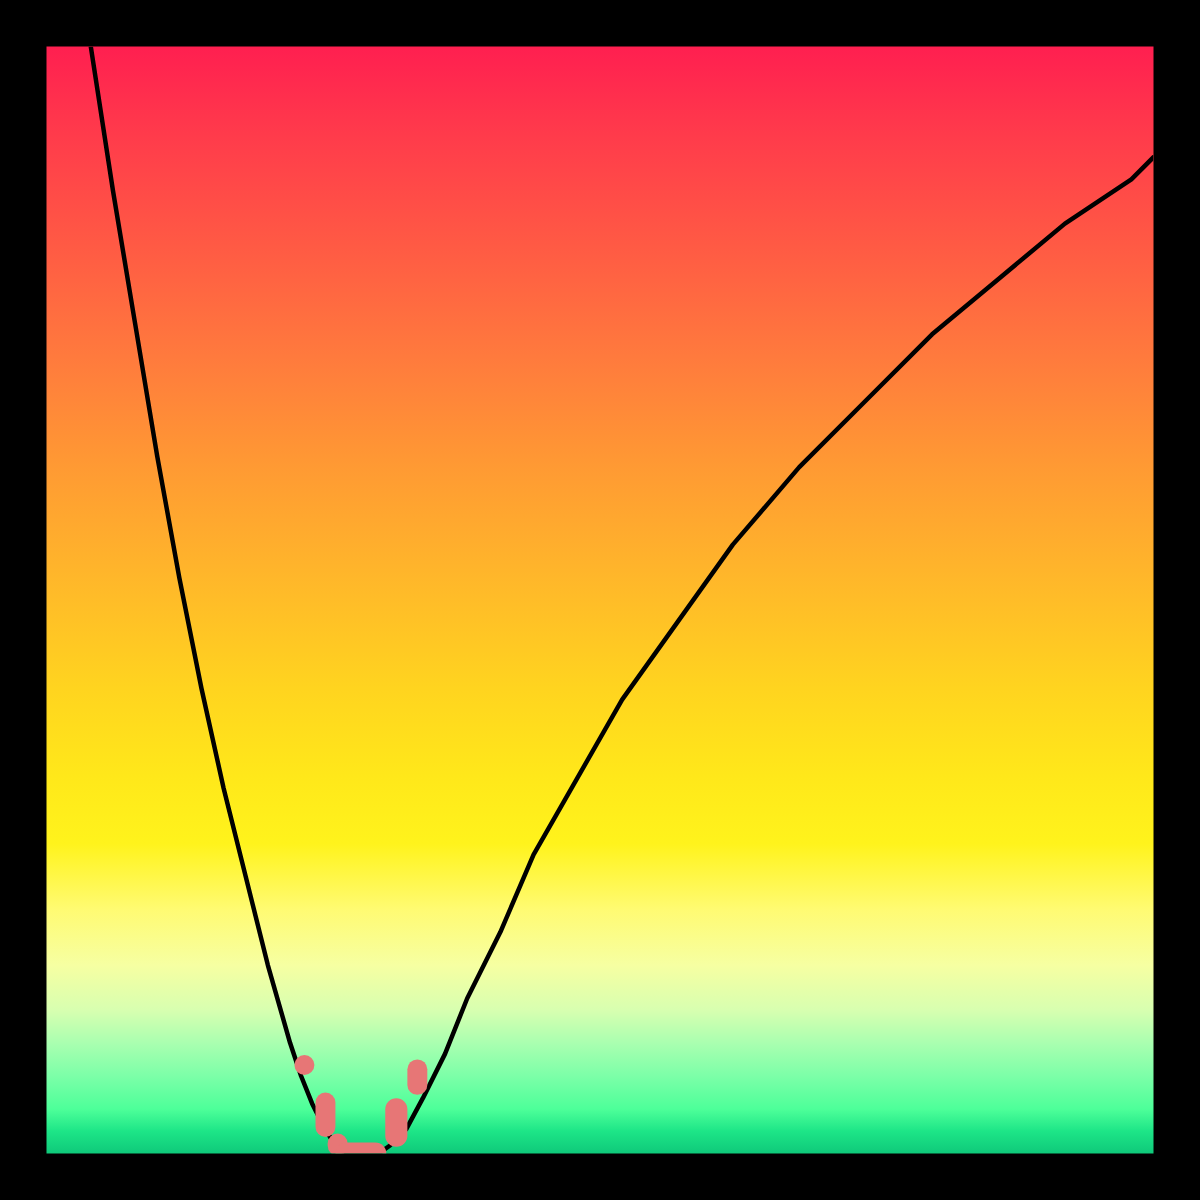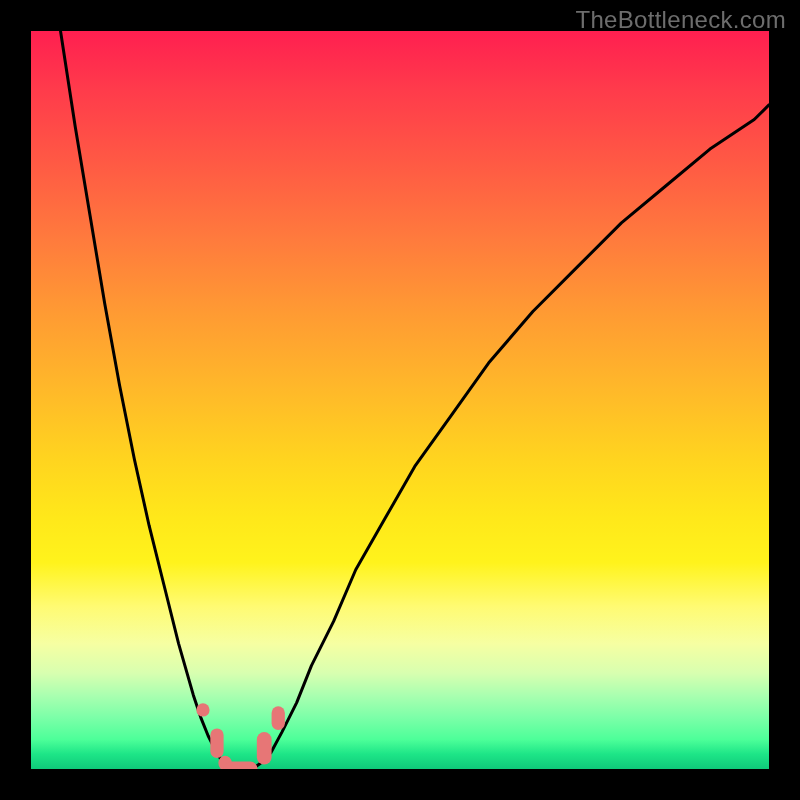--- a/index.html
+++ b/index.html
@@ -62,21 +62,20 @@
     top: 0;
     width: 738px;
     height: 738px;
     pointer-events: none;
   }
 </style>
 </head>
 <body>
 
 <div class="frame">
-  <div class="watermark">TheBottleneck.com</div>
   <div class="plot">
     <svg class="curve" viewBox="0 0 738 738" preserveAspectRatio="none">
       <g id="curve-group">
           <path d="M29.52 0.00 L44.28 95.94 L59.04 184.50 L73.80 273.06 L88.56 354.24 L103.32 428.04 L118.08 494.46 L132.84 553.50 L147.60 612.54 L162.36 664.20 L169.74 686.34 L177.12 704.79 L184.50 719.55 L190.40 729.14 L195.57 735.05 L199.26 738.00 L199.26 738.00 L206.64 738.00 L214.02 738.00 L221.40 738.00 L221.40 738.00 L228.78 732.83 L239.85 721.76 L250.92 701.10 L265.68 671.58 L280.44 634.68 L302.58 590.40 L324.72 538.74 L354.24 487.08 L383.76 435.42 L420.66 383.76 L457.56 332.10 L501.84 280.44 L546.12 236.16 L590.40 191.88 L634.68 154.98 L678.96 118.08 L723.24 88.56 L738.00 73.80 " fill="none" stroke="#000000" stroke-width="3" stroke-linecap="round" stroke-linejoin="round"></path>
         </g>
       <g id="marker-group">
           <circle cx="171.95" cy="678.96" r="6.64" fill="#e77676"></circle>
           <rect x="179.33" y="697.41" width="13.28" height="29.52" rx="6.64" ry="6.64" fill="#e77676"></rect>
           <rect x="187.45" y="724.72" width="13.28" height="14.76" rx="6.64" ry="6.64" fill="#e77676"></rect>
           <rect x="192.62" y="730.62" width="33.95" height="14.76" rx="7.38" ry="7.38" fill="#e77676"></rect>

